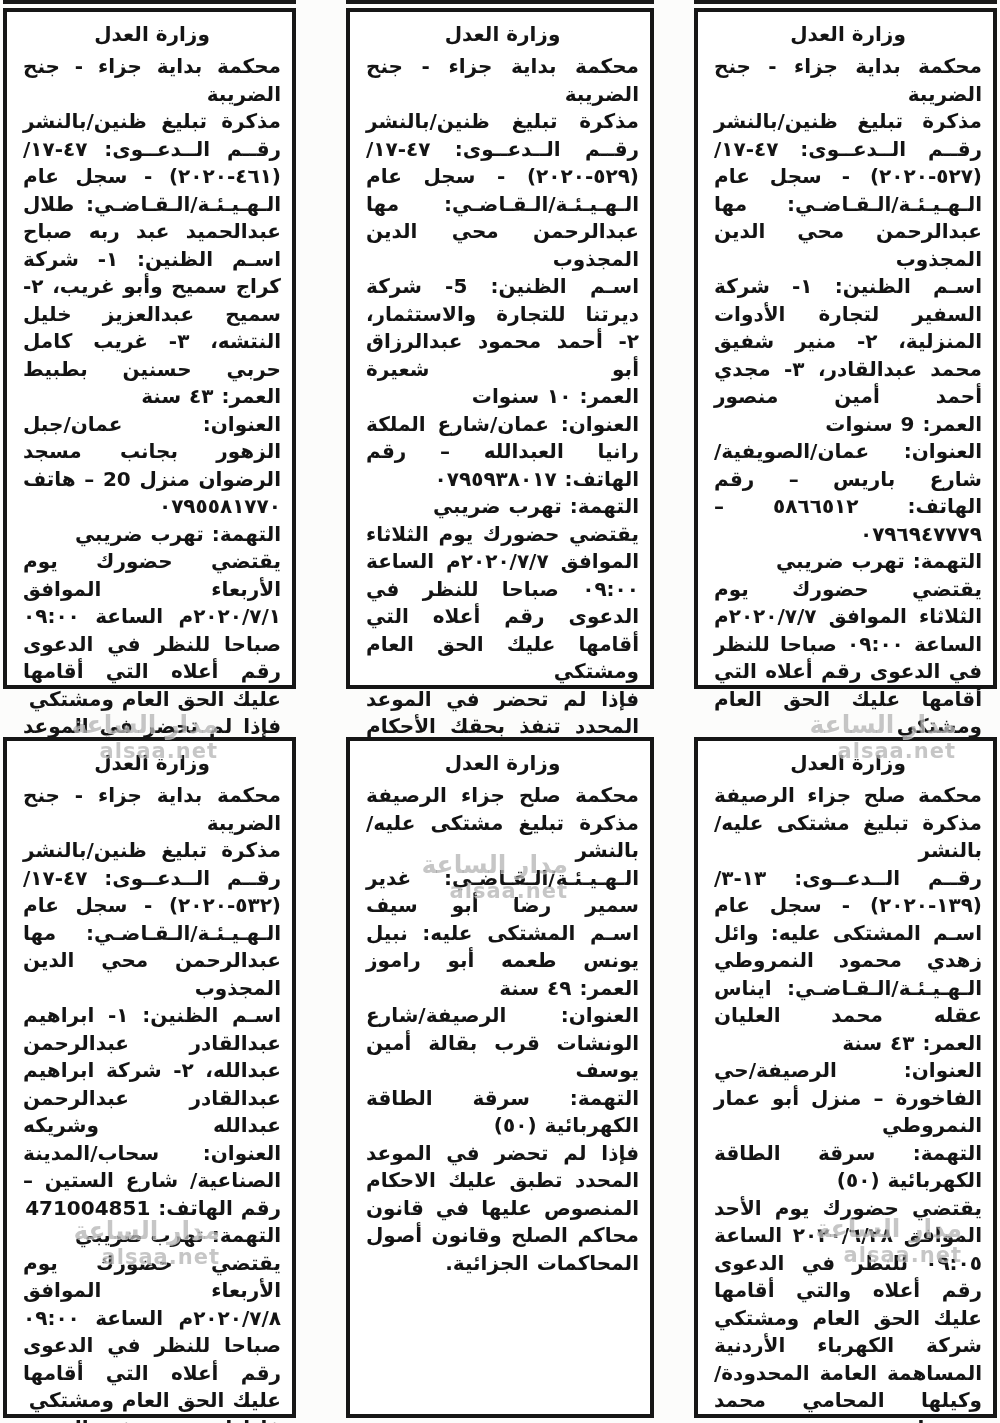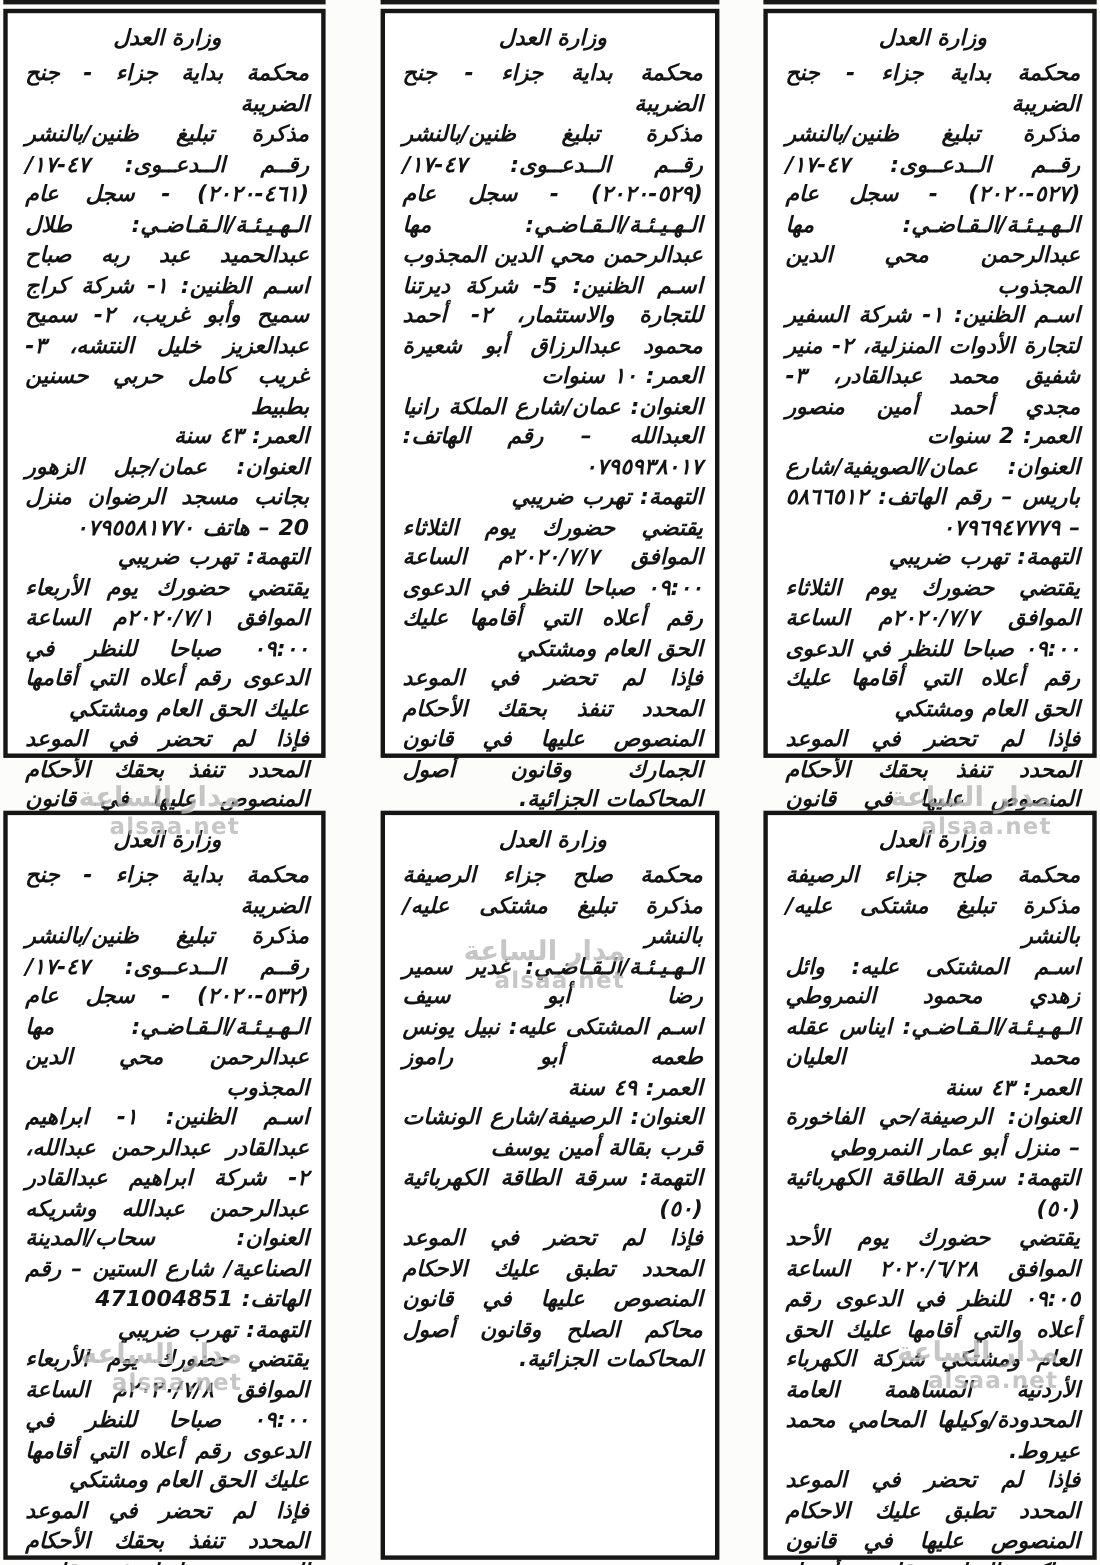--- a/index.html
+++ b/index.html
@@ -33,21 +33,20 @@
   .strip-center { left: 346px; width: 308px; }
   .strip-right  { left: 694px; width: 303px; }
 
   .notice {
     position: absolute;
     box-sizing: border-box;
     background: #ffffff;
     border: 4px solid #161616;
     padding: 8px 11px 10px 16px;
     color: #141414;
-    font-style: italic;
   }
   
   .pos-tl { left: 3px;   top: 8px;   width: 293px; height: 681px; }
   .pos-tc { left: 346px; top: 8px;   width: 308px; height: 681px; }
   .pos-tr { left: 694px; top: 8px;   width: 303px; height: 681px; }
   .pos-bl { left: 3px;   top: 737px; width: 293px; height: 681px; }
   .pos-bc { left: 346px; top: 737px; width: 308px; height: 681px; }
   .pos-br { left: 694px; top: 737px; width: 303px; height: 681px; }
 
   .notice h2 {
@@ -99,21 +98,21 @@
   <div class="crop-strip strip-center"></div>
   <div class="crop-strip strip-right"></div>
 
   <section class="notice pos-tr">
     <h2>وزارة العدل</h2>
     <p class="full">محكمة بداية جزاء - جنح الضريبة</p>
     <p class="full">مذكرة تبليغ ظنين/بالنشر</p>
     <p class="full">رقــم الــدعــوى: ٤٧-١٧/ (٥٢٧-٢٠٢٠) - سجل عام</p>
     <p class="full">الـهـيـئـة/الـقـاضـي: مها عبدالرحمن محي الدين المجذوب</p>
     <p class="full">اسـم الظنين: ١- شركة السفير لتجارة الأدوات المنزلية، ٢- منير شفيق محمد عبدالقادر، ٣- مجدي أحمد أمين منصور</p>
-    <p>العمر: 2 سنوات</p>
+    <p>العمر: 9 سنوات</p>
     <p>العنوان: عمان/الصويفية/شارع باريس – رقم الهاتف: ٥٨٦٦٥١٢ – ٠٧٩٦٩٤٧٧٧٩</p>
     <p>التهمة: تهرب ضريبي</p>
     <p>يقتضي حضورك يوم الثلاثاء الموافق ٢٠٢٠/٧/٧م الساعة ٠٩:٠٠ صباحا للنظر في الدعوى رقم أعلاه التي أقامها عليك الحق العام ومشتكي</p>
     <p>فإذا لم تحضر في الموعد المحدد تنفذ بحقك الأحكام المنصوص عليها في قانون الجمارك وقانون أصول المحاكمات الجزائية.</p>
   </section>
 
   <section class="notice pos-tc">
     <h2>وزارة العدل</h2>
     <p class="full">محكمة بداية جزاء - جنح الضريبة</p>
     <p class="full">مذكرة تبليغ ظنين/بالنشر</p>
@@ -138,20 +137,21 @@
     <p>العنوان: عمان/جبل الزهور بجانب مسجد الرضوان منزل 20 – هاتف ٠٧٩٥٥٨١٧٧٠</p>
     <p>التهمة: تهرب ضريبي</p>
     <p>يقتضي حضورك يوم الأربعاء الموافق ٢٠٢٠/٧/١م الساعة ٠٩:٠٠ صباحا للنظر في الدعوى رقم أعلاه التي أقامها عليك الحق العام ومشتكي</p>
     <p>فإذا لم تحضر في الموعد المحدد تنفذ بحقك الأحكام المنصوص عليها في قانون الجمارك وقانون أصول المحاكمات الجزائية.</p>
   </section>
 
   <section class="notice pos-br">
     <h2>وزارة العدل</h2>
     <p class="full">محكمة صلح جزاء الرصيفة</p>
     <p class="full">مذكرة تبليغ مشتكى عليه/ بالنشر</p>
+    <p class="full">رقــم الــدعــوى: ١٣-٣/ (١٣٩-٢٠٢٠) - سجل عام</p>
     <p class="full">اسـم المشتكى عليه: وائل زهدي محمود النمروطي</p>
     <p class="full">الـهـيـئـة/الـقـاضـي: ايناس عقله محمد العليان</p>
     <p>العمر: ٤٣ سنة</p>
     <p>العنوان: الرصيفة/حي الفاخورة – منزل أبو عمار النمروطي</p>
     <p>التهمة: سرقة الطاقة الكهربائية (٥٠)</p>
     <p>يقتضي حضورك يوم الأحد الموافق ٢٠٢٠/٦/٢٨ الساعة ٠٩:٠٥ للنظر في الدعوى رقم أعلاه والتي أقامها عليك الحق العام ومشتكي شركة الكهرباء الأردنية المساهمة العامة المحدودة/وكيلها المحامي محمد عيروط.</p>
     <p>فإذا لم تحضر في الموعد المحدد تطبق عليك الاحكام المنصوص عليها في قانون محاكم الصلح وقانون أصول المحاكمات الجزائية.</p>
   </section>
 
   <section class="notice pos-bc">

